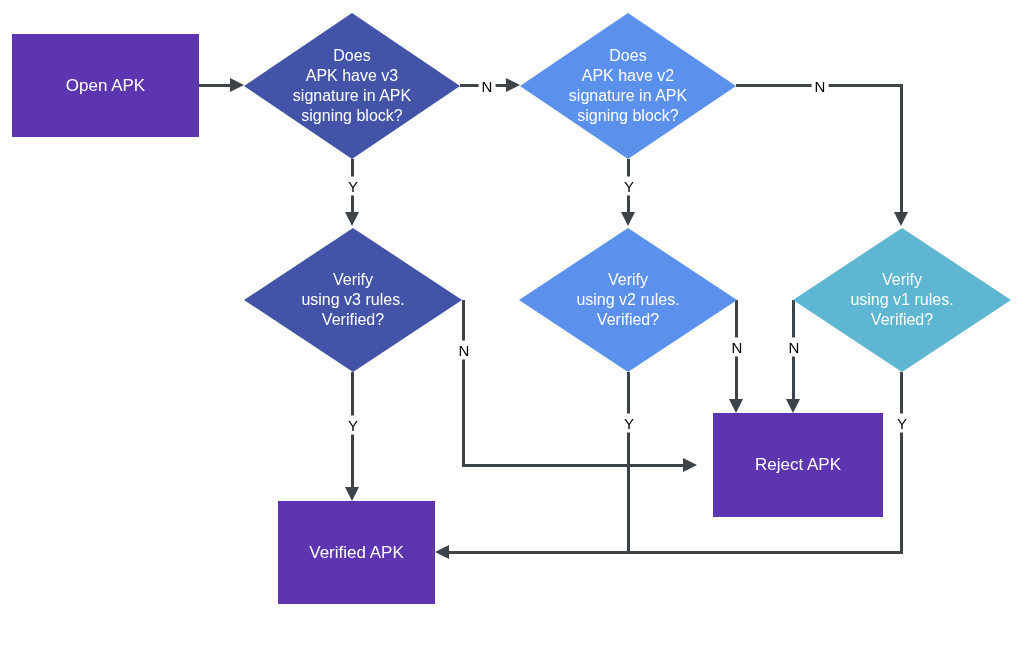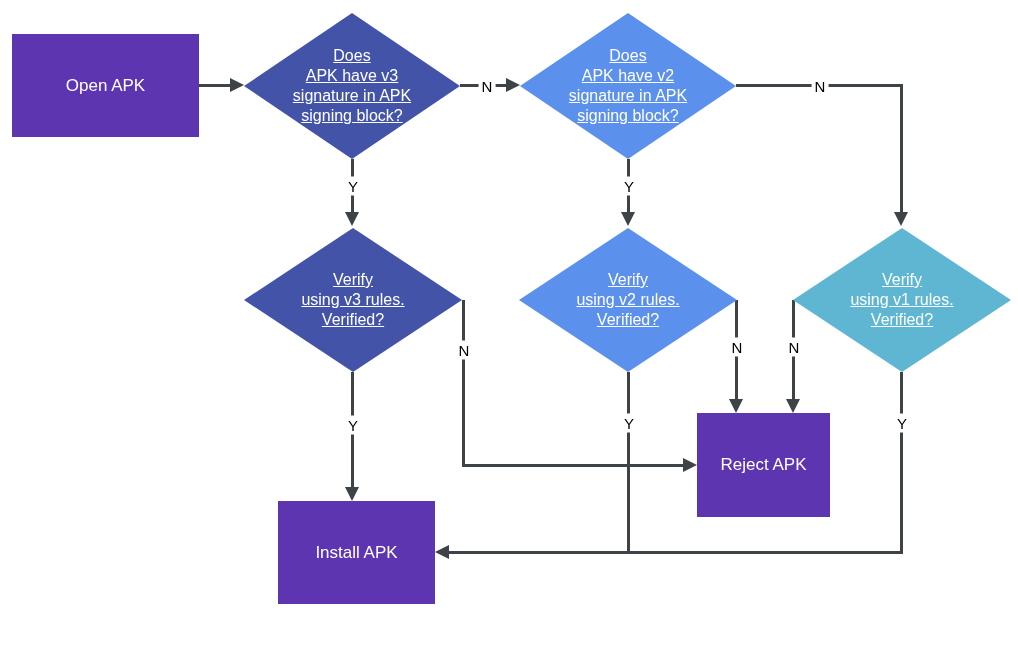--- a/index.html
+++ b/index.html
@@ -23,21 +23,20 @@
   .diamond {
     position: absolute;
     display: flex;
     align-items: center;
     justify-content: center;
     color: #ffffff;
     font-size: 16px;
     line-height: 20px;
     text-align: center;
     clip-path: polygon(50% 0%, 100% 50%, 50% 100%, 0% 50%);
-    text-decoration: underline;
   }
   .node-text { white-space: pre-line; }
   .seg { position: absolute; background: #3e4347; }
   .head { position: absolute; width: 0; height: 0; }
   .head.right {
     border-top: 7px solid transparent;
     border-bottom: 7px solid transparent;
     border-left: 14px solid #3e4347;
   }
   .head.down {
@@ -60,21 +59,21 @@
     padding: 1px 3px;
   }
 
   
   .n-open    { left: 12px;  top: 34px;  width: 187px; height: 103px; }
   .n-hasv3   { left: 244px; top: 13px;  width: 216px; height: 146px; }
   .n-hasv2   { left: 520px; top: 13px;  width: 216px; height: 146px; }
   .n-verv3   { left: 244px; top: 228px; width: 218px; height: 144px; }
   .n-verv2   { left: 519px; top: 228px; width: 218px; height: 144px; }
   .n-verv1   { left: 793px; top: 228px; width: 218px; height: 144px; }
-  .n-reject  { left: 697px; top: 413px; width: 133px; height: 104px; text-align: center; }
+  .n-reject  { left: 713px; top: 413px; width: 170px; height: 104px; text-align: center; }
   .n-install { left: 278px; top: 501px; width: 157px; height: 103px; }
 </style>
 </head>
 <body>
 
 <div class="canvas">
 
   <div>
     <div class="seg" style="left:170px; top:84px; width:60px; height:3px;"></div>
     <div class="head right" style="left:230px; top:78px;"></div>
@@ -177,16 +176,16 @@
     <span class="node-text">Verify
 using v1 rules.
 Verified?</span>
   </div>
 
   <div class="rect-node n-reject" style="background-color: rgb(94, 53, 177);">
     <span class="node-text">Reject APK</span>
   </div>
 
   <div class="rect-node n-install" style="background-color: rgb(94, 53, 177);">
-    <span class="node-text">Install APK</span>
+    <span class="node-text">Verified APK</span>
   </div>
 
 </div>
 
 </body></html>

